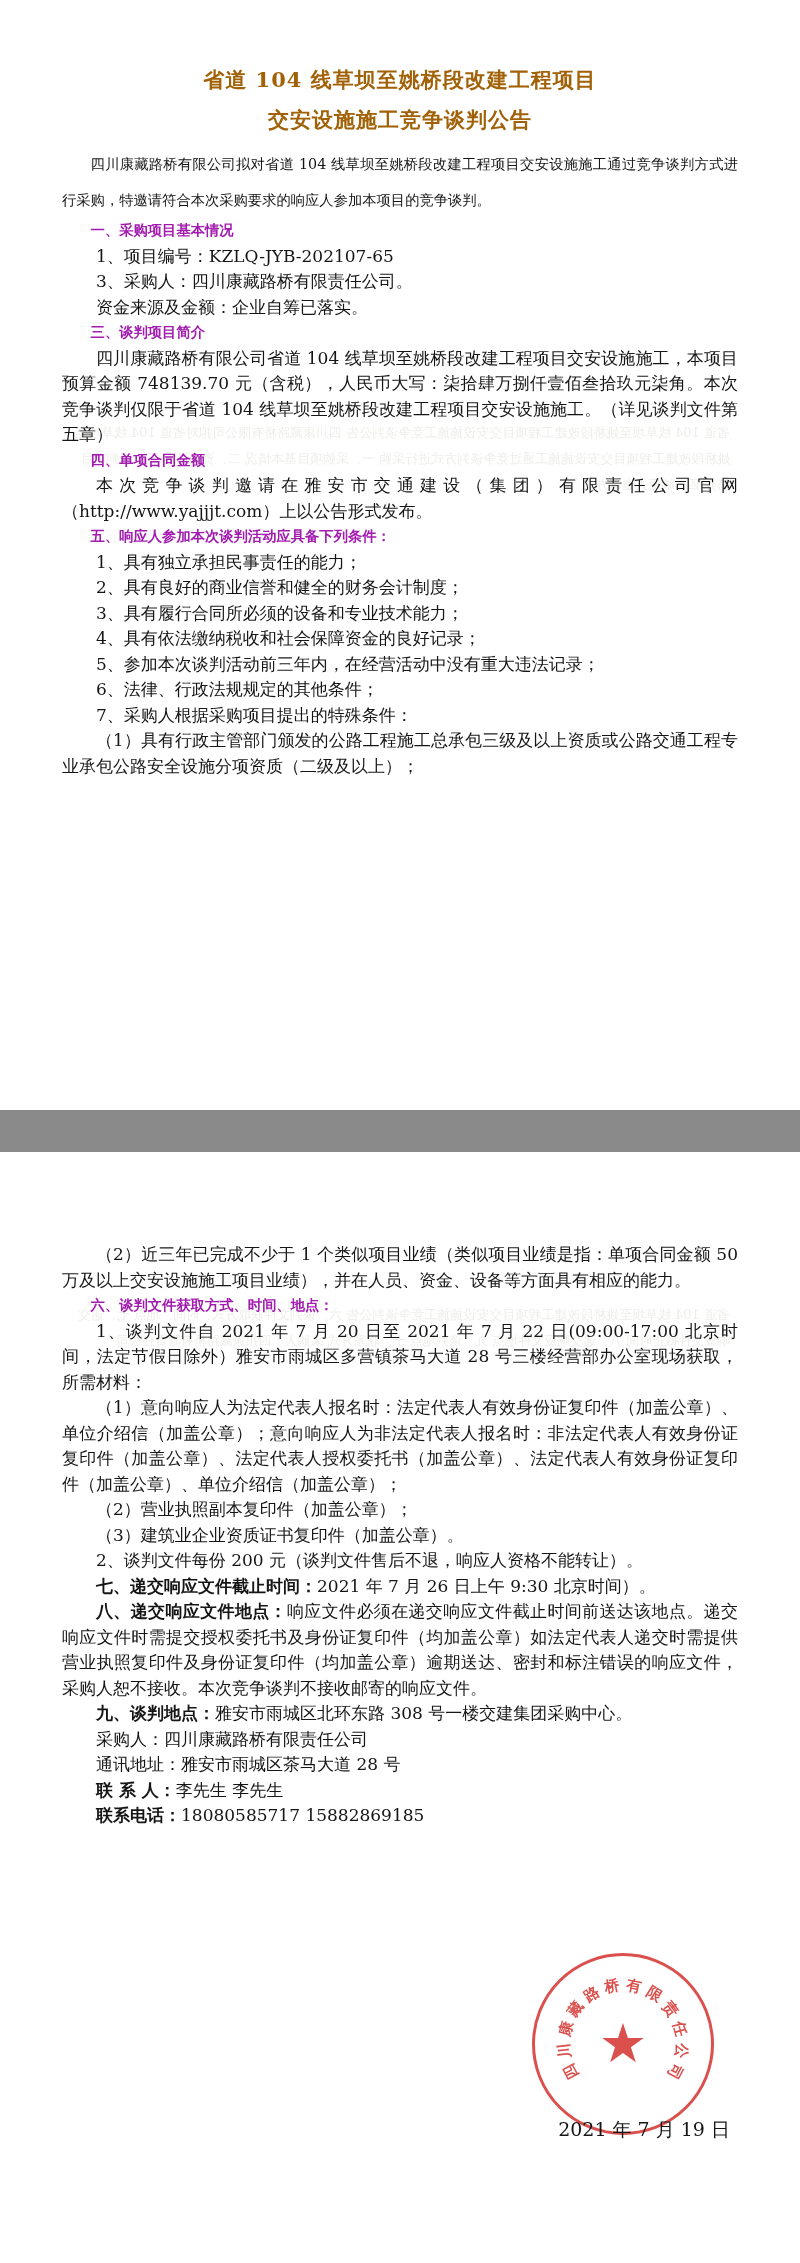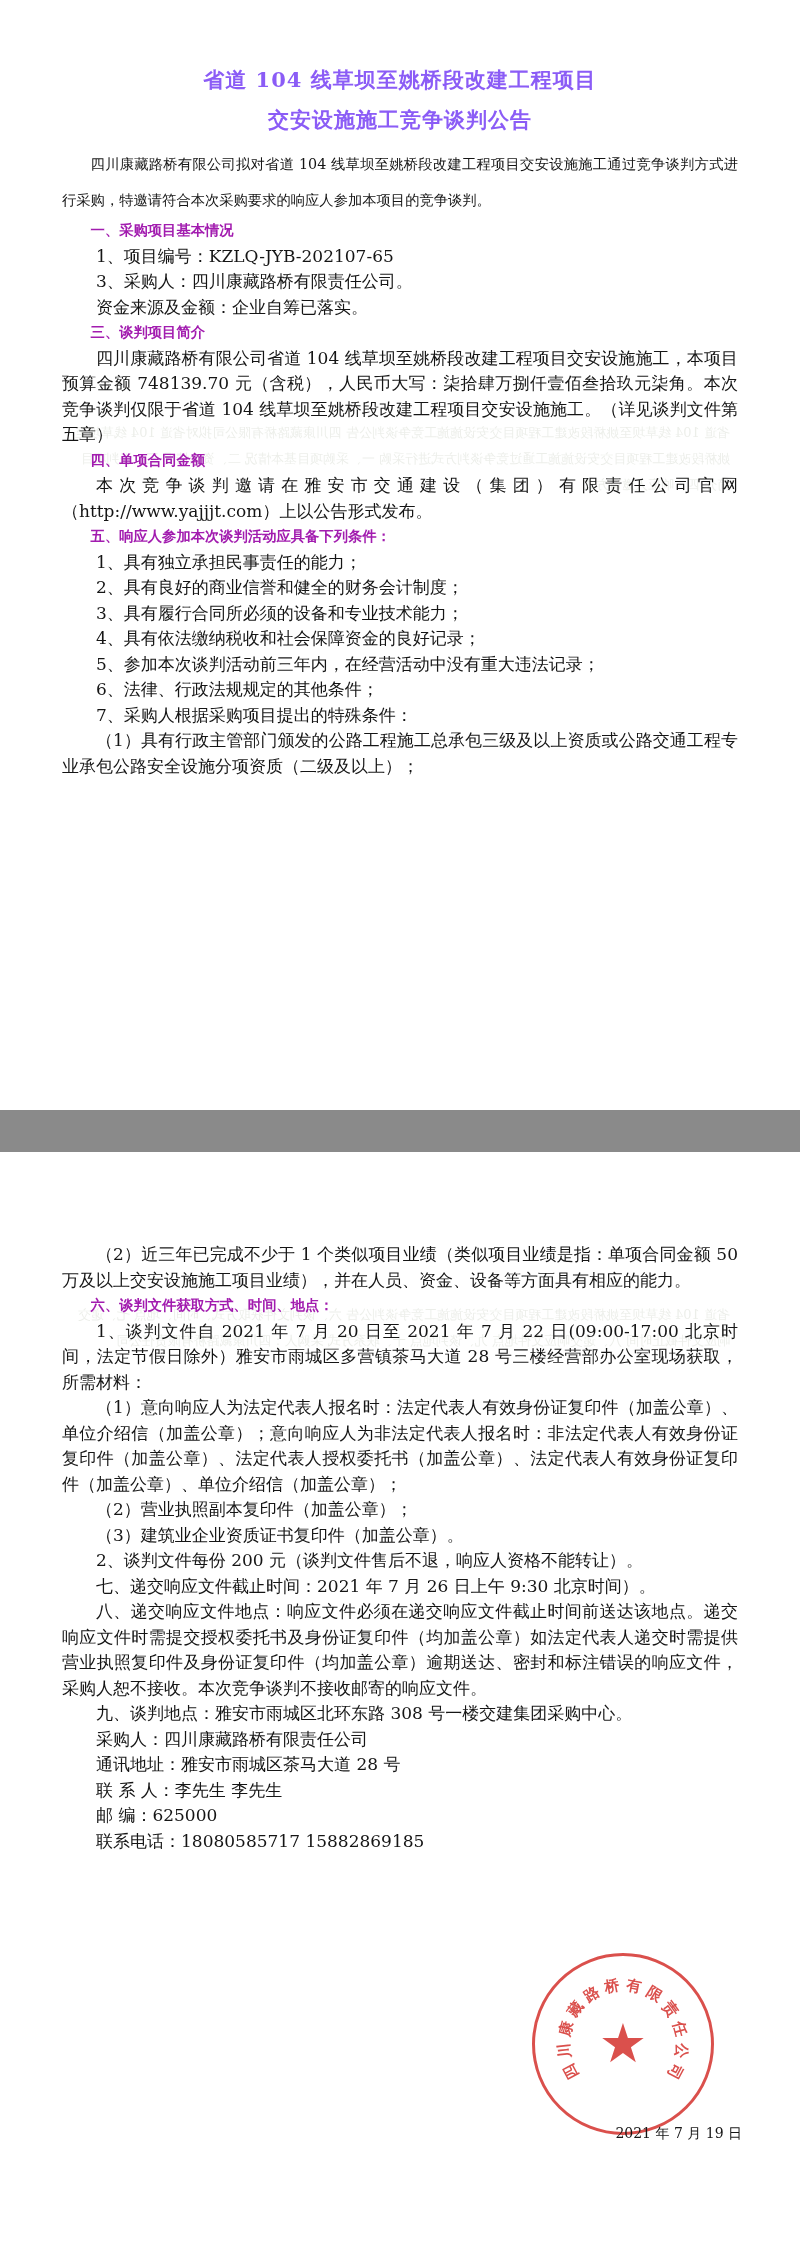--- a/index.html
+++ b/index.html
@@ -29,21 +29,21 @@
   .page2 {
     height: 1111px;
     padding: 90px 62px 0 62px;
   }
   .title {
     text-align: center;
     font-size: 21px;
     font-weight: bold;
     letter-spacing: 1px;
     line-height: 40px;
-    color: #8b5cf6;
+    color: #a16207;
     font-family: "DejaVu Serif", "Liberation Serif", serif;
   }
   .title-line2 {
     margin-bottom: 6px;
   }
   p.body {
     font-size: 14.3px;
     line-height: 36px;
     color: #151515;
     margin: 0;
@@ -62,21 +62,21 @@
   p.item {
     font-size: 17px;
     line-height: 25.5px;
     color: #151515;
     margin: 0;
     text-indent: 2em;
     text-align: justify;
     text-justify: inter-ideograph;
   }
   .bold {
-    font-weight: normal;
+    font-weight: bold;
   }
   
   .bleed {
     position: absolute;
     left: 0;
     top: 0;
     width: 100%;
     height: 100%;
     pointer-events: none;
     opacity: 0.12;
@@ -124,23 +124,23 @@
     left: 50%;
     top: 50%;
     font-size: 15px;
     color: #d32a26;
     font-weight: bold;
     transform-origin: 0 0;
     white-space: nowrap;
   }
   .sign-date {
     position: absolute;
-    right: 58px;
+    right: 70px;
     bottom: 120px;
-    font-size: 14px;
+    font-size: 19px;
     color: #151515;
     z-index: 6;
   }
 </style>
 </head>
 <body>
 
 <div class="page page1">
   <div class="bleed bleed-b1">省道 104 线草坝至姚桥段改建工程项目交安设施施工竞争谈判公告 四川康藏路桥有限公司拟对省道 104 线草坝至姚桥段改建工程项目交安设施施工通过竞争谈判方式进行采购 一、采购项目基本情况 二、资金情况 三、谈判项目简介 四、响应人邀请方式</div>
   <div class="content">
@@ -190,21 +190,20 @@
     <p class="item"><span class="bold">七、递交响应文件截止时间：</span><span>2021 年 7 月 26 日上午 9:30 北京时间）。</span></p>
 
     <p class="item"><span class="bold">八、递交响应文件地点：</span><span>响应文件必须在递交响应文件截止时间前送达该地点。递交响应文件时需提交授权委托书及身份证复印件（均加盖公章）如法定代表人递交时需提供营业执照复印件及身份证复印件（均加盖公章）逾期送达、密封和标注错误的响应文件，采购人恕不接收。本次竞争谈判不接收邮寄的响应文件。</span></p>
 
     <p class="item"><span class="bold">九、谈判地点：</span><span>雅安市雨城区北环东路 308 号一楼交建集团采购中心。</span></p>
 
 
     <p class="item"><span>采购人：</span><span>四川康藏路桥有限责任公司</span></p>
     <p class="item"><span>通讯地址：</span><span>雅安市雨城区茶马大道 28 号</span></p>
     <p class="item"><span class="bold">联 系 人：</span><span>李先生          李先生</span></p>
-    <p class="item"><span class="bold">邮    编：</span><span>625000</span></p>
     <p class="item"><span class="bold">联系电话：</span><span>18080585717          15882869185</span></p>
   </div>
 
   <div class="seal">
     <div class="seal-text" id="seal-ring">
         <span style="transform: rotate(-118deg) translate(-50%, -68px);">四</span>
         <span style="transform: rotate(-96.5455deg) translate(-50%, -68px);">川</span>
         <span style="transform: rotate(-75.0909deg) translate(-50%, -68px);">康</span>
         <span style="transform: rotate(-53.6364deg) translate(-50%, -68px);">藏</span>
         <span style="transform: rotate(-32.1818deg) translate(-50%, -68px);">路</span>

